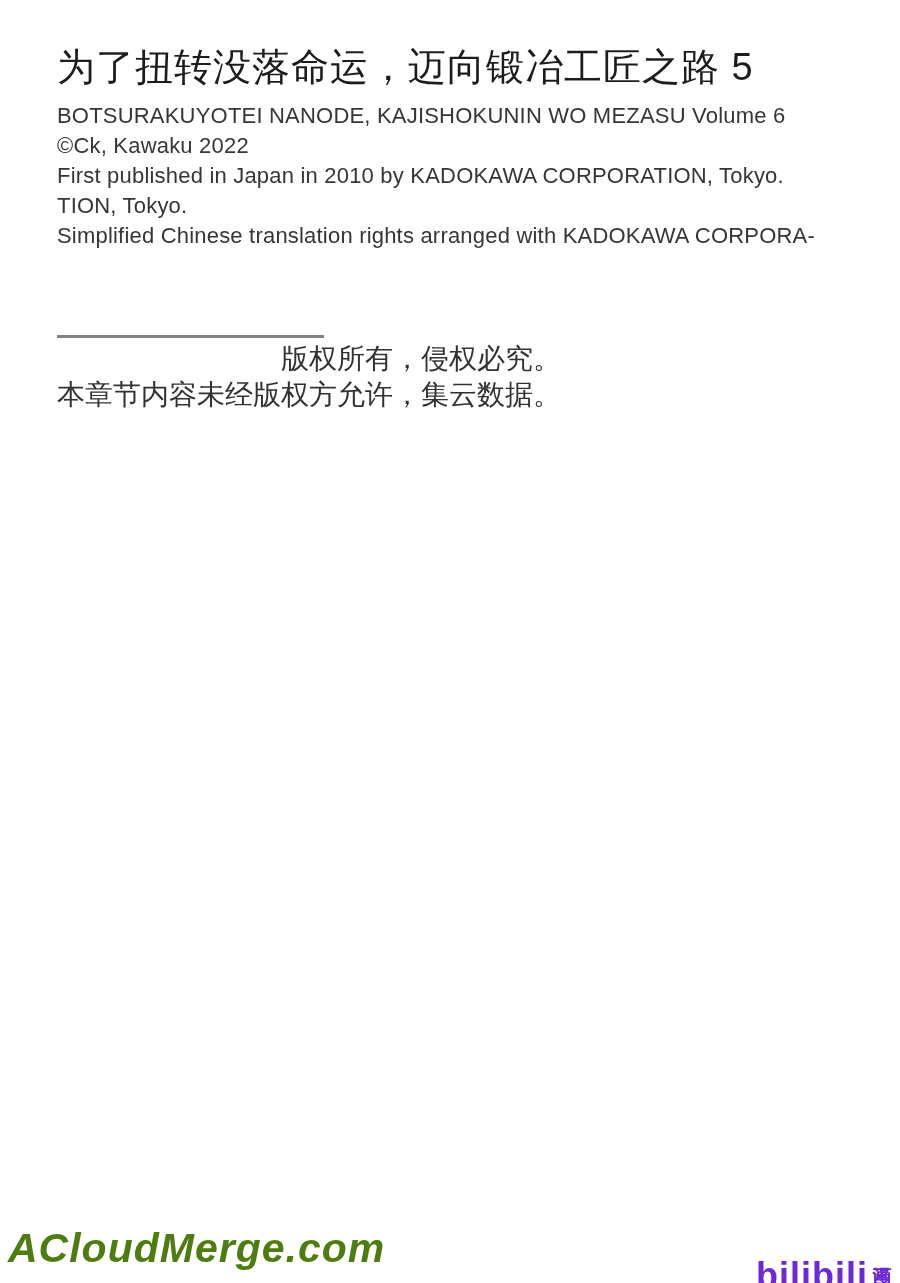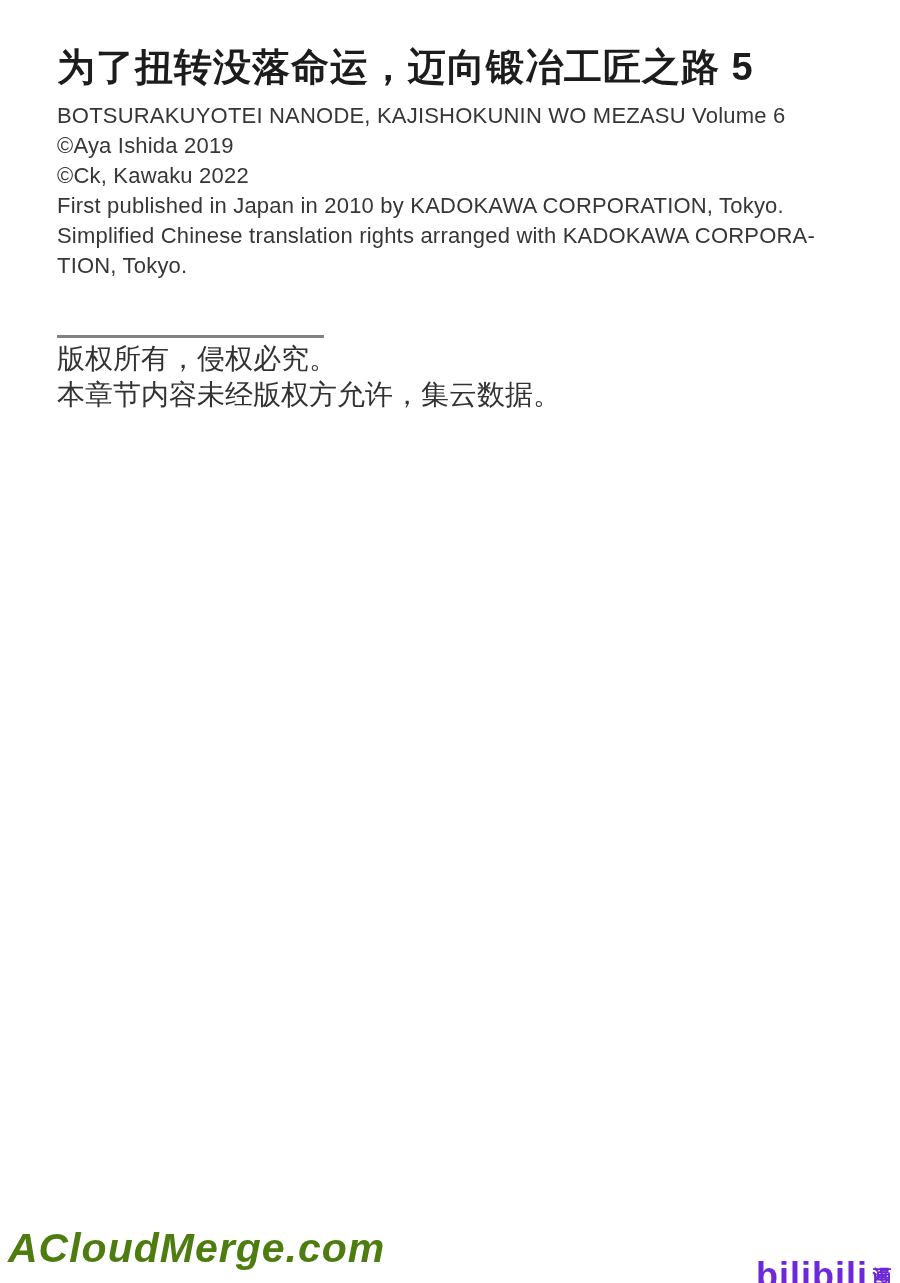--- a/index.html
+++ b/index.html
@@ -18,21 +18,21 @@
     position: absolute;
     inset: 0;
   }
   .book-title {
     position: absolute;
     left: 57px;
     top: 42px;
     margin: 0;
     font-size: 38px;
     line-height: 50px;
-    font-weight: bold;
+    font-weight: normal;
     letter-spacing: 1px;
     color: #1c1c1c;
     white-space: nowrap;
   }
   .copyright-block {
     position: absolute;
     left: 57px;
     top: 101px;
     font-size: 22px;
     line-height: 30px;
@@ -50,20 +50,21 @@
     height: 3px;
     background: #828282;
   }
   .notice-block {
     position: absolute;
     left: 57px;
     top: 341px;
     font-size: 28px;
     line-height: 36px;
     color: #323232;
+    text-align: right;
   }
   .notice-block .line {
     white-space: nowrap;
   }
   .wm-big {
     position: absolute;
     left: 2px;
     top: 1122px;
     font-size: 112px;
     line-height: 118px;
@@ -111,25 +112,24 @@
 </style>
 </head>
 <body>
 
 <div class="page">
 
   <h1 class="book-title">为了扭转没落命运，迈向锻冶工匠之路 5</h1>
 
   <div class="copyright-block">
     <div class="line">BOTSURAKUYOTEI NANODE, KAJISHOKUNIN WO MEZASU Volume 6</div>
-    <div class="line">©Aya Ishida 2019</div>
     <div class="line">©Ck, Kawaku 2022</div>
     <div class="line">First published in Japan in 2010 by KADOKAWA CORPORATION, Tokyo.</div>
+    <div class="line">TION, Tokyo.</div>
     <div class="line">Simplified Chinese translation rights arranged with KADOKAWA CORPORA-</div>
-    <div class="line">TION, Tokyo.</div>
   </div>
 
   <div class="divider"></div>
 
   <div class="notice-block">
     <div class="line">版权所有，侵权必究。</div>
     <div class="line">本章节内容未经版权方允许，集云数据。</div>
   </div>
 
 

